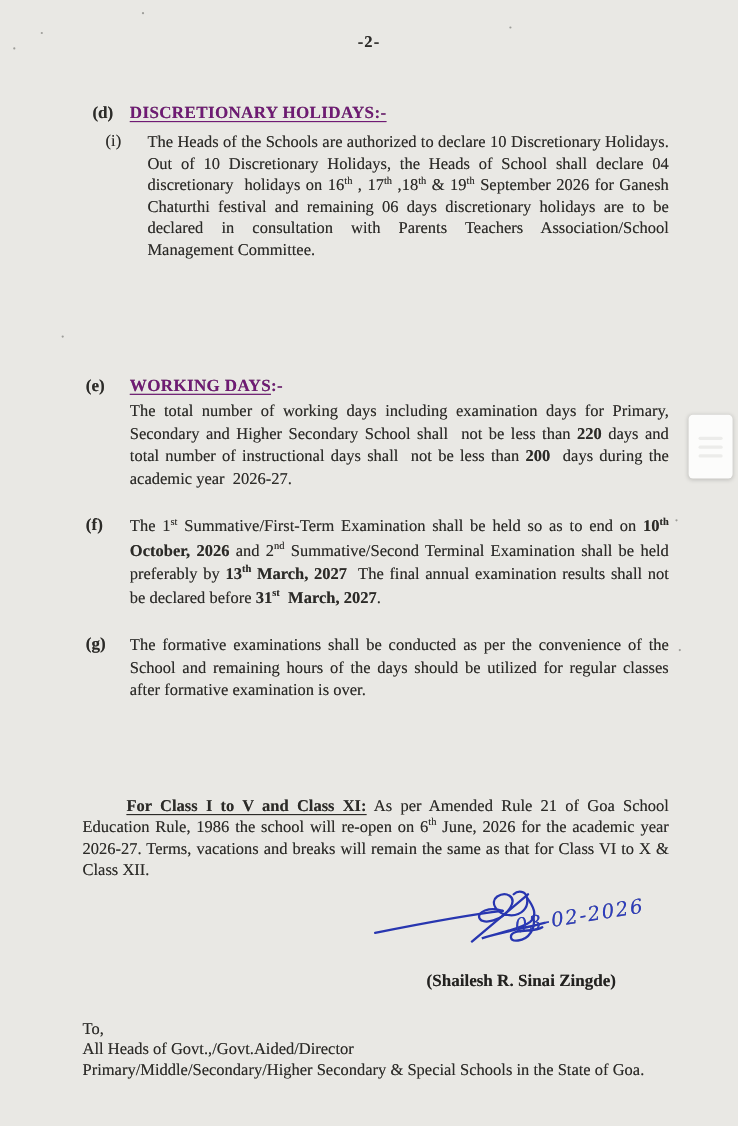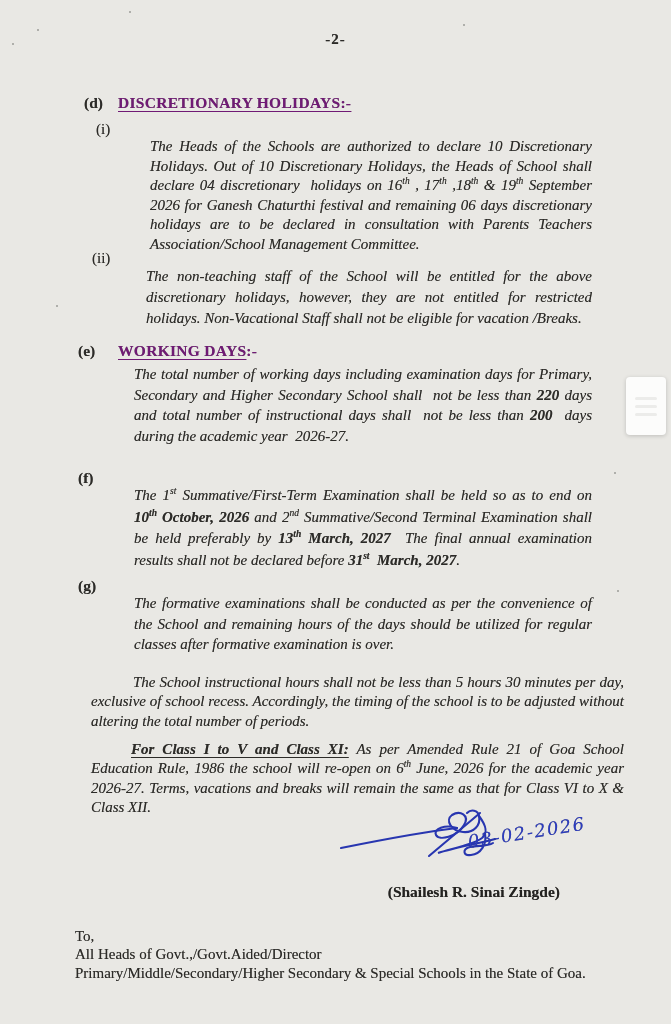--- a/index.html
+++ b/index.html
@@ -13,21 +13,21 @@
     text-shadow:0 0 .4px rgba(45,44,40,.55);
   }
   .abs{position:absolute;}
   .pageno{top:31px;left:0;width:100%;text-align:center;font-size:15px;font-weight:bold;letter-spacing:1px;}
   .row{display:flex;align-items:flex-start;}
   .lbl{flex:0 0 34px;font-weight:bold;font-size:15.5px;}
   .lblr{flex:0 0 38px;font-size:15px;}
   .head{font-weight:bold;font-size:15.5px;letter-spacing:.3px;color:#701a75;}
   .u{text-decoration:underline;text-underline-offset:3px;}
   .b{font-weight:bold;}
-  p{margin:16px;font-style:italic;}
+  p{margin:0;}
   .just{text-align:justify;font-size:15px;}
   sup{font-size:9.5px;line-height:0;vertical-align:super;}
   .lh195{line-height:19.5px;}
   .lh21{line-height:21px;}
   .lh205{line-height:20.5px;}
   .lh215{line-height:21.5px;}
   .lh19{line-height:19.3px;}
   .d-head{top:94px;left:84px;}
   .item-i{top:121px;left:96px;width:512px;}
   .item-ii{top:250px;left:92px;width:516px;}
@@ -61,44 +61,39 @@
   <div class="abs d-head row">
     <span class="lbl">(d)</span>
     <span class="head u">DISCRETIONARY HOLIDAYS:-</span>
   </div>
 
   <div class="abs item-i row">
     <span class="lblr">(i)</span>
     <p class="just lh195"><span>The Heads of the Schools are authorized to declare 10 Discretionary Holidays. Out of 10 Discretionary Holidays, the Heads of School shall declare 04 discretionary&nbsp; holidays on 16</span><sup>th</sup><span> , 17</span><sup>th</sup><span> ,18</span><sup>th</sup><span> &amp; 19</span><sup>th</sup><span> September 2026 for Ganesh Chaturthi festival and remaining 06 days discretionary holidays are to be declared in consultation with Parents Teachers Association/School Management Committee.</span></p>
   </div>
 
-  <div class="abs item-ii row">
-    <span class="lblr">(ii)</span>
-    <p class="just lh21">The non-teaching staff of the School will be entitled for the above discretionary holidays, however, they are not entitled for restricted holidays. Non-Vacational Staff shall not be eligible for vacation /Breaks.</p>
-  </div>
 
   <div class="abs e-block row">
     <span class="lbl" style="flex-basis:40px">(e)</span>
     <div>
       <div class="head"><span class="u">WORKING DAYS</span><span>:-</span></div>
       <p class="just lh205 e-body"><span>The total number of working days including examination days for Primary, Secondary and Higher Secondary School shall&nbsp; not be less than </span><span class="b">220</span><span> days and total number of instructional days shall&nbsp; not be less than </span><span class="b">200</span><span>&nbsp; days during the academic year&nbsp; 2026-27.</span></p>
     </div>
   </div>
 
   <div class="abs f-block row">
     <span class="lbl" style="flex-basis:40px">(f)</span>
     <p class="just lh215"><span>The 1</span><sup>st</sup><span> Summative/First-Term Examination shall be held so as to end on </span><span class="b">10</span><sup class="b">th</sup><span class="b"> October, 2026</span><span> and 2</span><sup>nd</sup><span> Summative/Second Terminal Examination shall be held preferably by </span><span class="b">13</span><sup class="b">th</sup><span class="b"> March, 2027</span><span>&nbsp; The final annual examination results shall not be declared before </span><span class="b">31</span><sup class="b">st</sup><span class="b">&nbsp; March, 2027</span><span>.</span></p>
   </div>
 
   <div class="abs g-block row">
     <span class="lbl" style="flex-basis:40px">(g)</span>
     <p class="just lh205">The formative examinations shall be conducted as per the convenience of the School and remaining hours of the days should be utilized for regular classes after formative examination is over.</p>
   </div>
 
-  <p class="abs hours just lh19">The School instructional hours shall not be less than 5 hours 30 minutes per day, exclusive of school recess. Accordingly, the timing of the school is to be adjusted without altering the total number of periods.</p>
 
   <p class="abs classpara just lh19"><span class="b u">For Class I to V and Class XI:</span><span> As per Amended Rule 21 of Goa School Education Rule, 1986 the school will re-open on 6</span><sup>th</sup><span> June, 2026 for the academic year 2026-27. Terms, vacations and breaks will remain the same as that for Class VI to X &amp; Class XII.</span></p>
 
   <svg class="abs sig-svg" viewBox="0 0 285 62">
     <g stroke="#2836b0" stroke-width="2.1" fill="none" stroke-linecap="round">
       <path d="M 8 46 C 48 38 88 30 124 26"></path>
       <path d="M 124 26 C 112 22 100 27 103 33 C 106 39 124 35 131 23 C 137 13 127 8 119 13 C 112 18 118 29 130 30 C 141 31 148 23 146 14 C 145 8 138 7 134 11"></path>
       <path d="M 146 14 C 152 22 156 30 149 36 C 140 43 116 47 105 51 C 120 46 148 41 162 37"></path>
       <path d="M 96 54 L 147 11"></path>
       <path d="M 152 32 C 154 42 148 52 138 53 C 130 54 129 47 137 45 C 145 43 154 45 160 41"></path>

